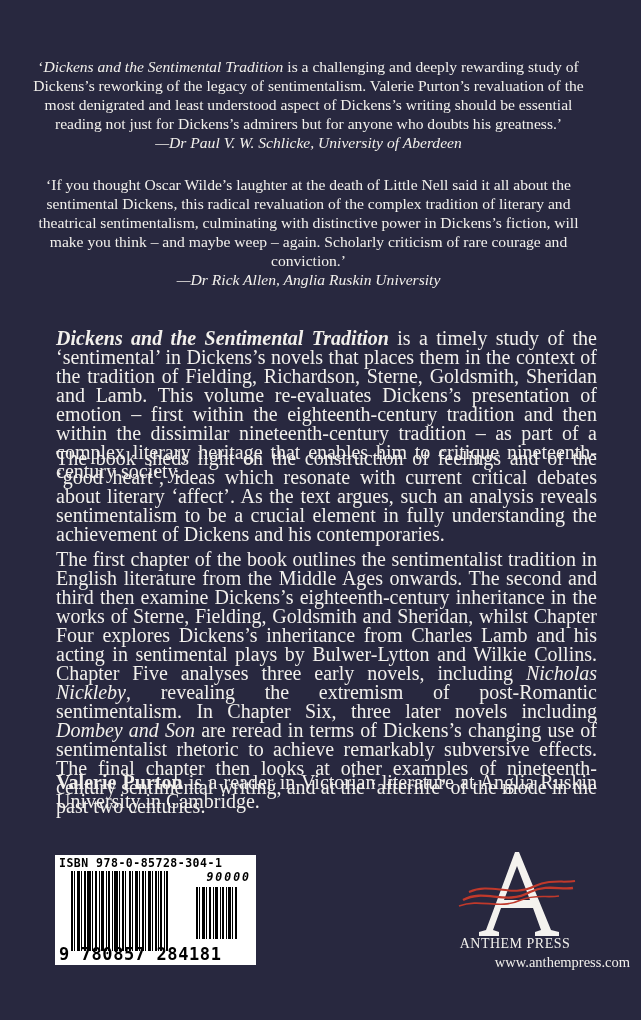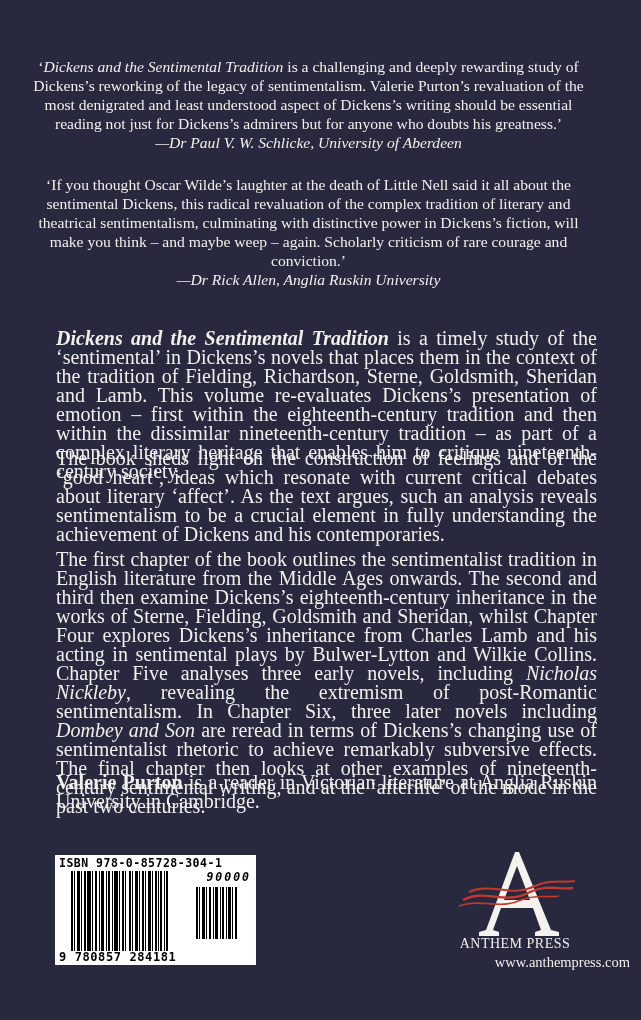--- a/index.html
+++ b/index.html
@@ -28,21 +28,21 @@
   .p4 { top: 773px; }
   i { font-style: italic; }
   b { font-weight: bold; }
   .barcode {
     position: absolute; left: 55px; top: 855px; width: 201px; height: 110px;
     background: #ffffff; color: #000;
     font-family: "DejaVu Sans Mono", "Liberation Mono", monospace;
   }
   .barcode .isbn-top { position: absolute; left: 4px; top: 1px; font-size: 11.5px; letter-spacing: 0.5px; font-weight: bold; }
   .barcode .price { position: absolute; right: 5px; top: 15px; font-size: 11.5px; letter-spacing: 2px; font-weight: bold; font-style: italic;}
-  .barcode .digits { position: absolute; left: 4px; bottom: 1px; font-size: 12px; letter-spacing: 0.6px; font-weight: bold;}
+  .barcode .digits { position: absolute; left: 4px; bottom: 1px; font-size: 17px; letter-spacing: 0.6px; font-weight: bold;}
   .bars { position: absolute; display: flex; align-items: stretch; }
   .bars span { display: block; background: #000; }
   .main-bars { left: 16px; top: 16px; height: 80px; }
   .addon-bars { left: 141px; top: 32px; height: 52px; }
   .logo { position: absolute; left: 455px; top: 848px; width: 125px; height: 90px; }
   .publisher { position: absolute; left: 400px; top: 936px; width: 230px; text-align: center; font-size: 14px; letter-spacing: 0.5px; }
   .website { position: absolute; left: 400px; top: 954px; width: 230px; text-align: right; font-size: 14.5px; }
 </style>
 </head>
 <body>

